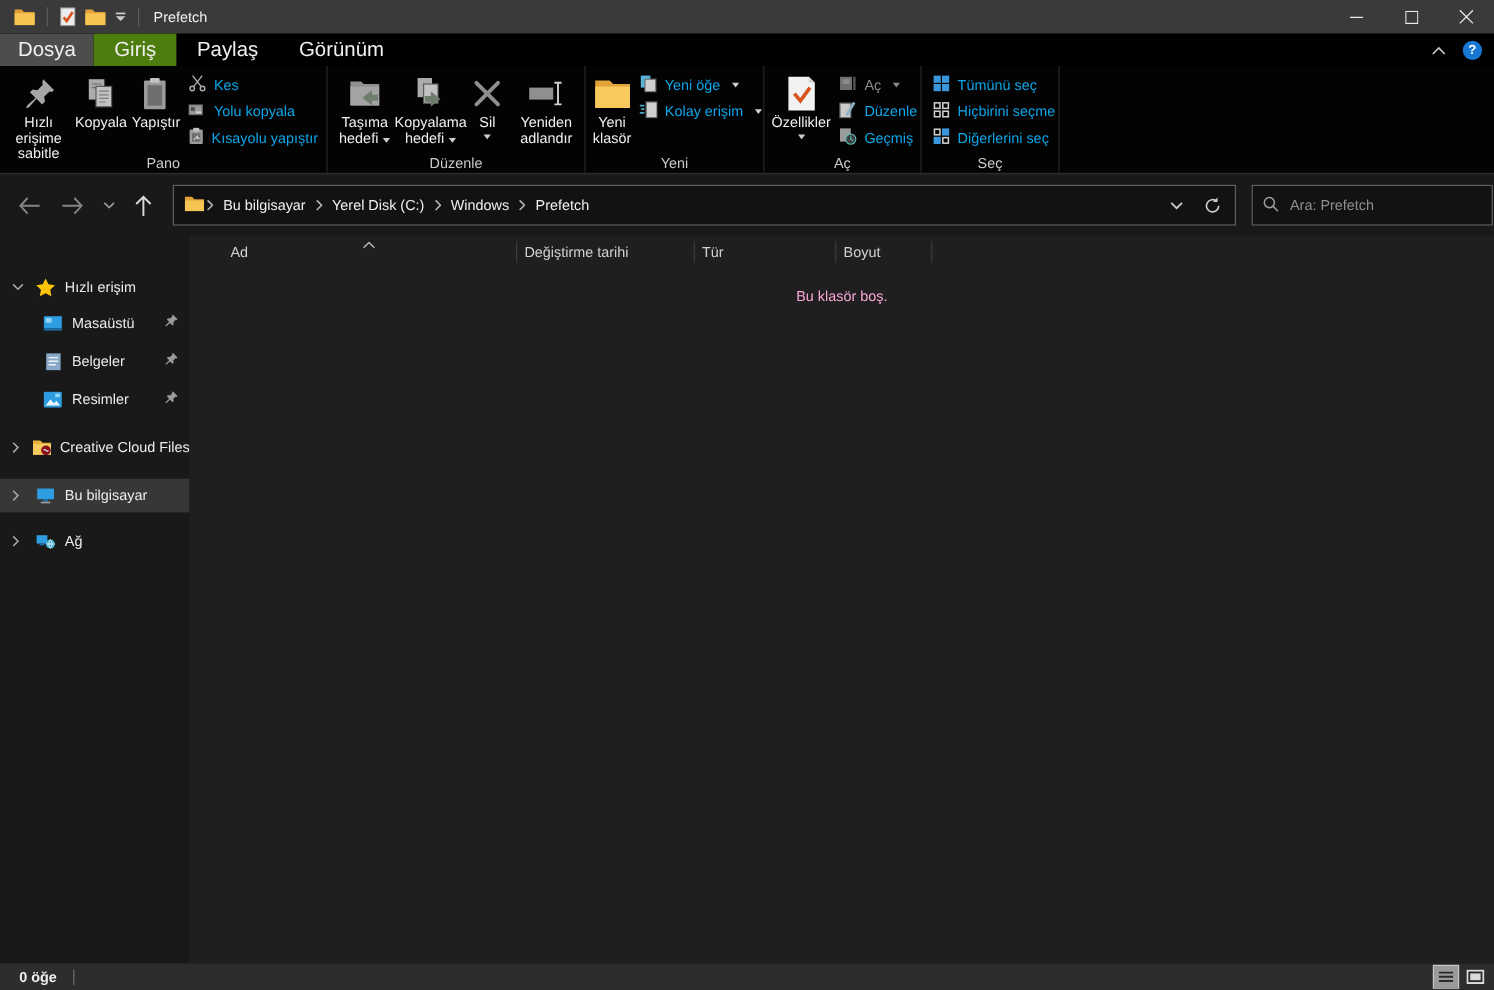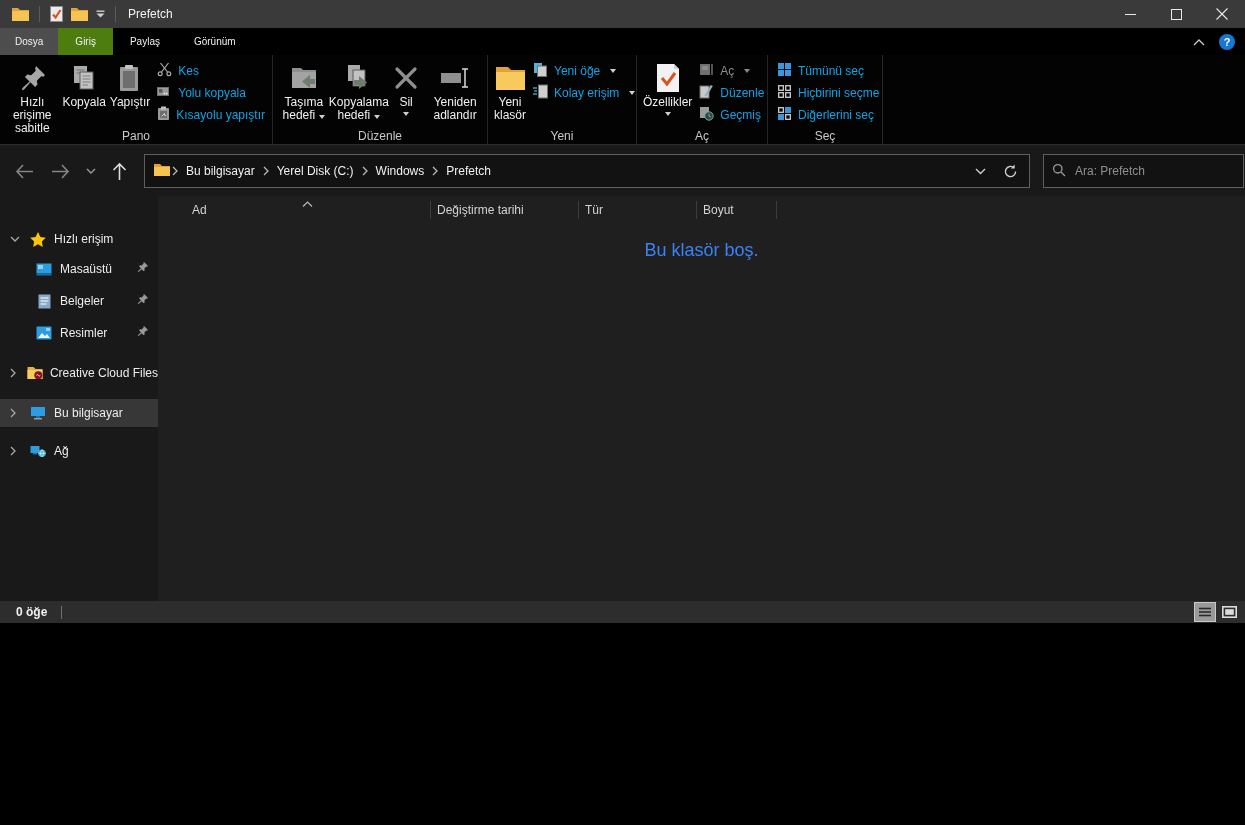--- a/index.html
+++ b/index.html
@@ -1,31 +1,31 @@
 <!DOCTYPE html>
 <html><head>
 <meta charset="utf-8">
 <style>
   * { box-sizing: border-box; margin: 0; padding: 0; }
   html,body { background:#000; }
   body { font-family:"Liberation Sans", sans-serif; }
-  .window { position:relative; width:1245px; height:623px; background:#1f1f1f; overflow:hidden; font-size:12px; color:#f0f0f0; }
+  .window { position:relative; width:1245px; height:825px; background:#1f1f1f; overflow:hidden; font-size:12px; color:#f0f0f0; }
 
   
   .titlebar { position:absolute; top:0; left:0; width:1245px; height:28px; background:#3a3a3a; display:flex; align-items:center; }
   .tb-pad { width:8px; }
   .tb-sep { width:1px; height:16px; background:#5c5c5c; margin:0 6px; }
   .qat-btn { display:flex; align-items:center; justify-content:center; height:24px; padding:0 4px; cursor:default; }
   .tb-title { margin-left:6px; color:#f2f2f2; font-size:12px; }
   .win-controls { margin-left:auto; display:flex; height:28px; }
   .win-btn { width:46px; height:28px; display:flex; align-items:center; justify-content:center; }
 
   
   .tabbar { position:absolute; top:28px; left:0; width:1245px; height:27px; background:#000; display:flex; align-items:stretch; }
-  .tab { display:flex; align-items:center; padding:0 17px; font-size:10px; color:#f0f0f0; }
+  .tab { display:flex; align-items:center; padding:0 17px; font-size:17px; color:#f0f0f0; }
   .tab-file { background:#4d4d4d; padding:0 15px; }
   .tab-active { background:#4d7c0f; }
   .tabbar-right { margin-left:auto; display:flex; align-items:center; gap:14px; padding-right:10px; }
   .help-circle { width:16px; height:16px; border-radius:50%; background:#1877d2; color:#fff; font-size:11px; font-weight:bold; display:flex; align-items:center; justify-content:center; }
 
   
   .ribbon { position:absolute; top:55px; left:0; width:1245px; height:90px; background:#030303; border-bottom:1px solid #2b2b2b; display:flex; }
   .rgroup { position:relative; border-right:1px solid #262626; padding:2px 2px 15px 4px; display:flex; align-items:flex-start; }
   .g-pano { width:273px; } .g-duzenle { width:215px; } .g-yeni { width:149px; } .g-ac { width:131px; } .g-sec { width:115px; }
   .rgroup-label { position:absolute; bottom:1px; left:0; right:0; text-align:center; font-size:12px; color:#c9c9c9; }
@@ -62,21 +62,21 @@
   .slabel { color:#ececec; white-space:nowrap; }
   .side-row.selected { background:#373737; }
   .spin { position:absolute; right:10px; top:50%; transform:translateY(-50%); }
 
   
   .mainarea { position:absolute; top:196px; bottom:22px; left:158px; right:0; background:#1f1f1f; }
   .colheaders { position:relative; height:28px; }
   .colcell { position:absolute; top:7px; font-size:12px; color:#d2d2d2; white-space:nowrap; }
   .colsep { position:absolute; top:5px; width:1px; height:18px; background:#3c3c3c; }
   .sortcaret { position:absolute; top:0; left:144px; }
-  .empty-msg { position:absolute; top:44px; left:0; right:0; text-align:center; color:#3b82f6; font-size:18px; }
+  .empty-msg { position:absolute; top:44px; left:0; right:0; text-align:center; color:#f9a8d4; font-size:12px; }
 
   
   .statusbar { position:absolute; bottom:0; left:0; width:1245px; height:22px; background:#2d2d2d; display:flex; align-items:center;font-weight:bold; }
   .sb-count { margin-left:16px; color:#f0f0f0; }
   .sb-sep { width:1px; height:13px; background:#6f6f6f; margin-left:14px; }
   .view-toggles { margin-left:auto; display:flex; gap:4px; padding-right:6px; }
   .viewbtn { width:20px; height:18px; display:flex; align-items:center; justify-content:center; }
   .viewbtn.active { background:#9a9a9a; outline:1px solid #c8c8c8; }
 </style>
 </head>

